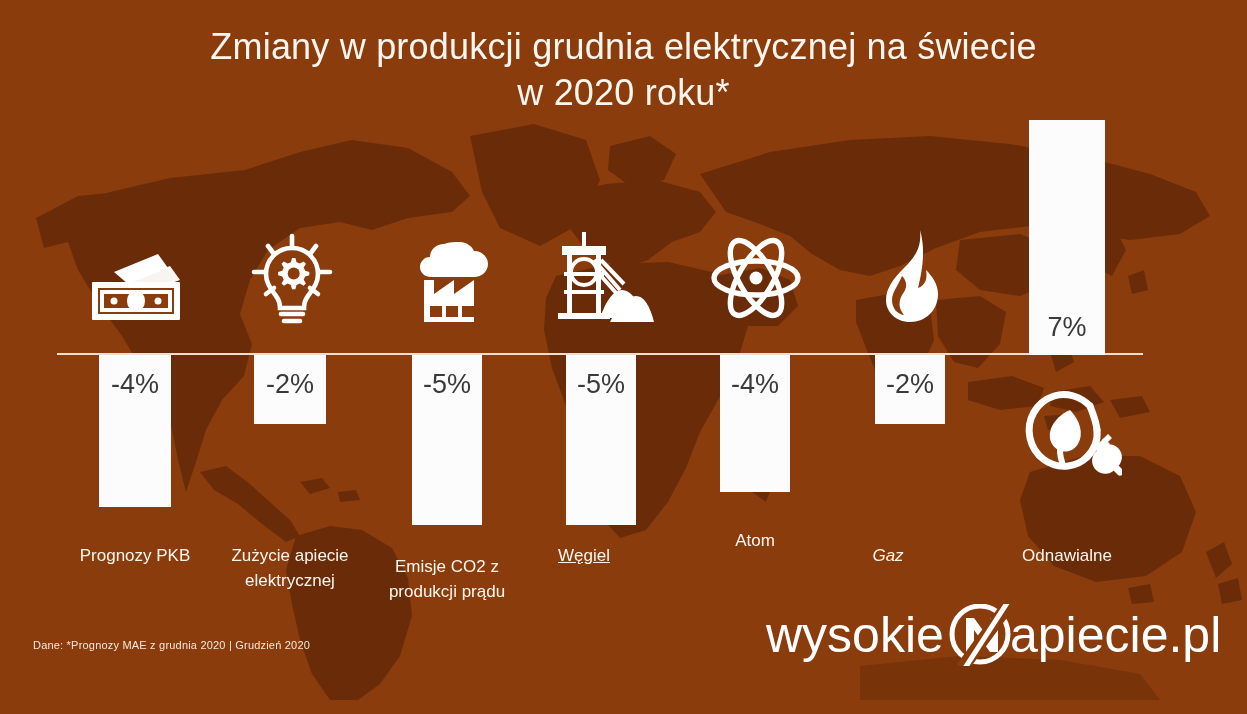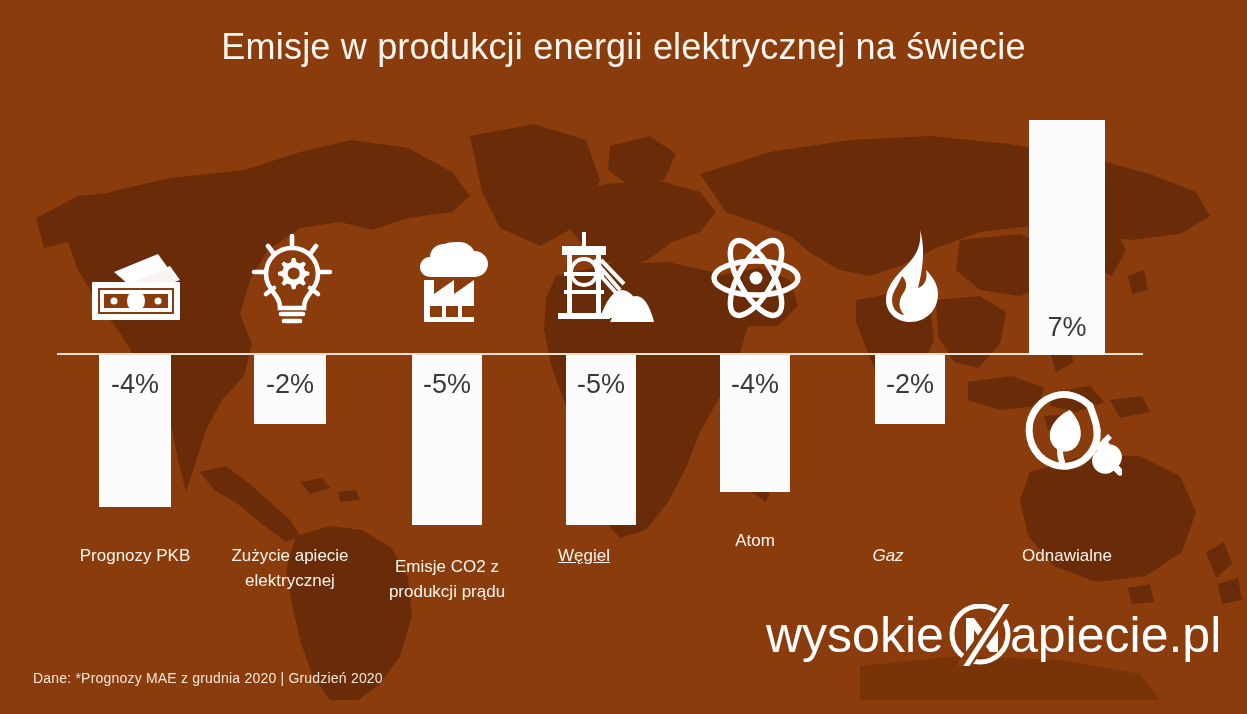--- a/index.html
+++ b/index.html
@@ -47,22 +47,22 @@
     position:absolute;text-align:center;color:#fdf6ef;
     font-size:17px;line-height:25px;
   }
 
   
   #logo{position:absolute;left:766px;top:604px;width:460px;height:62px;color:#fde047;}
   #logo svg{display:block;}
 
   
   #footer{
-    position:absolute;left:33px;top:670px;
-    color:#f6e7da;font-size:14px;letter-spacing:.2px;
+    position:absolute;left:33px;top:639px;
+    color:#f6e7da;font-size:11px;letter-spacing:.2px;
   }
 </style>
 </head>
 <body>
 
 <div id="stage">
 
   <div id="map">
     <svg viewBox="0 0 1247 600" preserveAspectRatio="none" aria-hidden="true">
       <g fill="#6a2c08">
@@ -127,21 +127,22 @@
 
         <path d="M1206,452 L1224,442 L1232,464 L1216,478 Z"></path>
         <path d="M1218,484 L1238,478 L1242,500 L1222,504 Z"></path>
 
         <path d="M860,566 L960,556 L1060,560 L1140,574 L1160,600 L860,600 Z" opacity="0.55"></path>
       </g>
     </svg>
   </div>
 
   <div id="title">
-    <span class="l">Emisje w produkcji energii elektrycznej na świecie</span>
+    <span class="l">Zmiany w produkcji grudnia elektrycznej na świecie</span>
+    <span class="l">w 2020 roku*</span>
   </div>
 
   <div id="chart">
 
     <div id="baseline"></div>
 
     <div class="col">
       <div class="icon" style="left:84px;top:252px;">
         <svg width="104" height="70" viewBox="0 0 104 70" fill="#ffffff">
           <path d="M30,20 L74,2 L84,16 L44,32 Z"></path>

